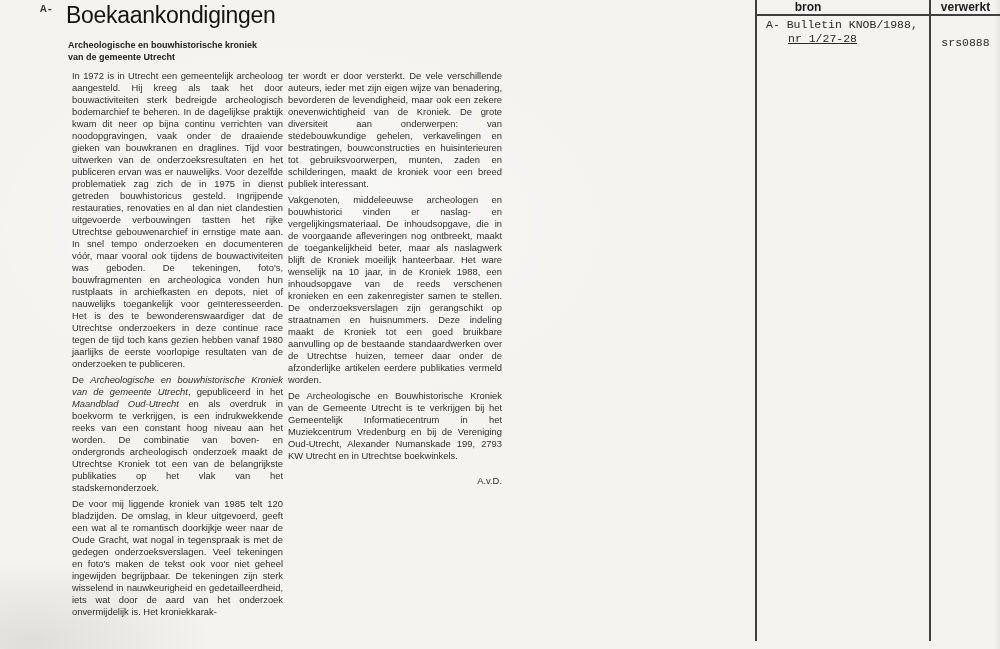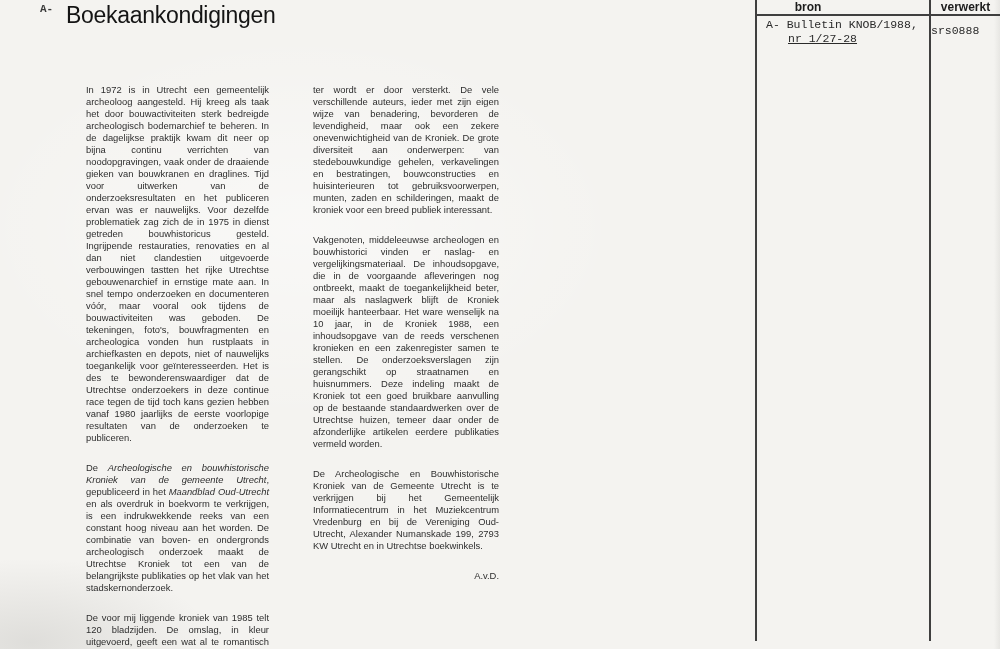--- a/index.html
+++ b/index.html
@@ -40,53 +40,55 @@
     color:#222;
     white-space:pre-line;
   }
   .col{
     position:absolute;top:66px;
     font-size:9.4px;line-height:12px;
     text-align:justify;
     color:var(--ink);
   }
   .col-left{left:68px;width:219px;}
-  .col-right{left:295px;width:222px;}
-  .para{margin:18px;}
+  .col-right{left:284px;width:222px;}
+  .para{margin:4px;}
   .para em{font-style:italic;}
   .para.signature{margin-top:13px;text-align:right;}
   
   .tline{position:absolute;background:var(--table-line);}
   .v-left{left:755px;top:0;width:2px;height:641px;}
   .v-mid{left:929px;top:0;width:2px;height:641px;}
   .h-head{left:755px;top:14px;width:245px;height:2px;}
   .th{
     position:absolute;top:0;
     font-size:12px;font-weight:bold;color:#1c1c1c;
     text-align:center;line-height:14px;
   }
   .th-bron{left:712px;width:192px;}
   .th-verwerkt{left:931px;width:69px;}
   .mono{
     font-family:"Liberation Mono","DejaVu Sans Mono",monospace;
     font-size:11.5px;line-height:14px;color:#2a2a2a;
   }
   .cell-bron{position:absolute;left:766px;top:18px;white-space:nowrap;}
   .cell-bron .indent{padding-left:22px;text-decoration:underline;}
-  .cell-verwerkt{position:absolute;left:931px;top:24px;width:69px;}
+  .cell-verwerkt{position:absolute;left:931px;top:36px;width:69px;text-align:center;}
 </style>
 </head>
 <body>
 
 <div class="page">
 
   <span class="margin-mark">A-</span>
 
   <h1 class="title">Boekaankondigingen</h1>
 
+  <div class="subtitle">Archeologische en bouwhistorische kroniek
+van de gemeente Utrecht</div>
 
   <div class="col col-left">
       <p class="para"><span>In 1972 is in Utrecht een gemeentelijk archeoloog aangesteld. Hij kreeg als taak het door bouwactiviteiten sterk bedreigde archeologisch bodemarchief te beheren. In de dagelijkse praktijk kwam dit neer op bijna continu verrichten van noodopgravingen, vaak onder de draaiende gieken van bouwkranen en draglines. Tijd voor uitwerken van de onderzoeksresultaten en het publiceren ervan was er nauwelijks. Voor dezelfde problematiek zag zich de in 1975 in dienst getreden bouwhistoricus gesteld. Ingrijpende restauraties, renovaties en al dan niet clandestien uitgevoerde verbouwingen tastten het rijke Utrechtse gebouwenarchief in ernstige mate aan. In snel tempo onderzoeken en documenteren vóór, maar vooral ook tijdens de bouwactiviteiten was geboden. De tekeningen, foto's, bouwfragmenten en archeologica vonden hun rustplaats in archiefkasten en depots, niet of nauwelijks toegankelijk voor geïnteresseerden. Het is des te bewonderenswaardiger dat de Utrechtse onderzoekers in deze continue race tegen de tijd toch kans gezien hebben vanaf 1980 jaarlijks de eerste voorlopige resultaten van de onderzoeken te publiceren.</span></p>
       <p class="para"><span>De </span><em>Archeologische en bouwhistorische Kroniek van de gemeente Utrecht</em><span>, gepubliceerd in het </span><em>Maandblad Oud-Utrecht</em><span> en als overdruk in boekvorm te verkrijgen, is een indrukwekkende reeks van een constant hoog niveau aan het worden. De combinatie van boven- en ondergronds archeologisch onderzoek maakt de Utrechtse Kroniek tot een van de belangrijkste publikaties op het vlak van het stadskernonderzoek.</span></p>
       <p class="para"><span>De voor mij liggende kroniek van 1985 telt 120 bladzijden. De omslag, in kleur uitgevoerd, geeft een wat al te romantisch doorkijkje weer naar de Oude Gracht, wat nogal in tegenspraak is met de gedegen onderzoeksverslagen. Veel tekeningen en foto's maken de tekst ook voor niet geheel ingewijden begrijpbaar. De tekeningen zijn sterk wisselend in nauwkeurigheid en gedetailleerdheid, iets wat door de aard van het onderzoek onvermijdelijk is. Het kroniekkarak-</span></p>
     </div>
 
   <div class="col col-right">
       <p class="para"><span>ter wordt er door versterkt. De vele verschillende auteurs, ieder met zijn eigen wijze van benadering, bevorderen de levendigheid, maar ook een zekere onevenwichtigheid van de Kroniek. De grote diversiteit aan onderwerpen: van stedebouwkundige gehelen, verkavelingen en bestratingen, bouwconstructies en huisinterieuren tot gebruiksvoorwerpen, munten, zaden en schilderingen, maakt de kroniek voor een breed publiek interessant.</span></p>
       <p class="para"><span>Vakgenoten, middeleeuwse archeologen en bouwhistorici vinden er naslag- en vergelijkingsmateriaal. De inhoudsopgave, die in de voorgaande afleveringen nog ontbreekt, maakt de toegankelijkheid beter, maar als naslagwerk blijft de Kroniek moeilijk hanteerbaar. Het ware wenselijk na 10 jaar, in de Kroniek 1988, een inhoudsopgave van de reeds verschenen kronieken en een zakenregister samen te stellen. De onderzoeksverslagen zijn gerangschikt op straatnamen en huisnummers. Deze indeling maakt de Kroniek tot een goed bruikbare aanvulling op de bestaande standaardwerken over de Utrechtse huizen, temeer daar onder de afzonderlijke artikelen eerdere publikaties vermeld worden.</span></p>

